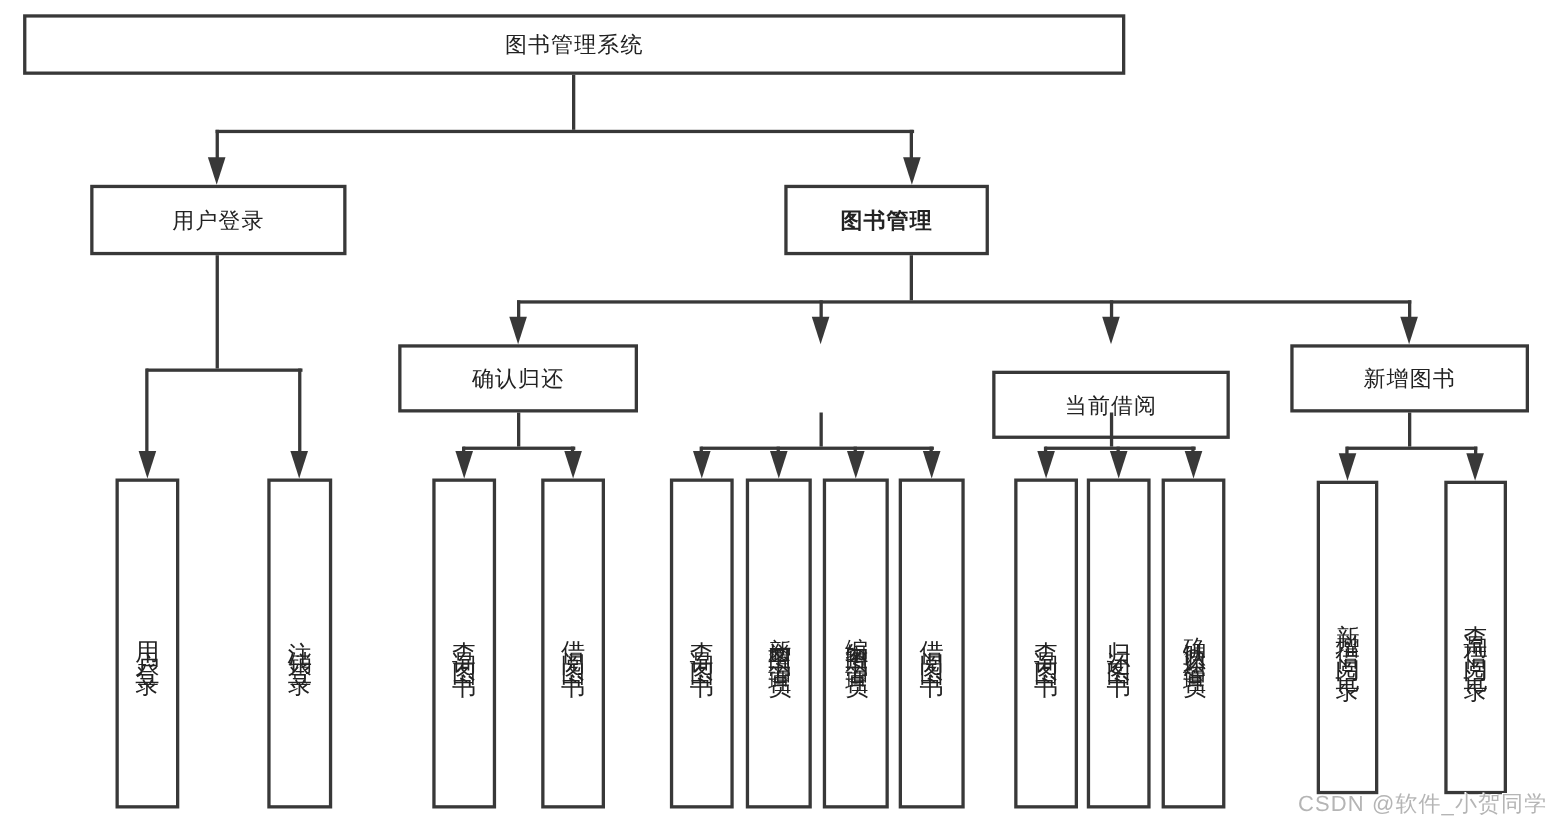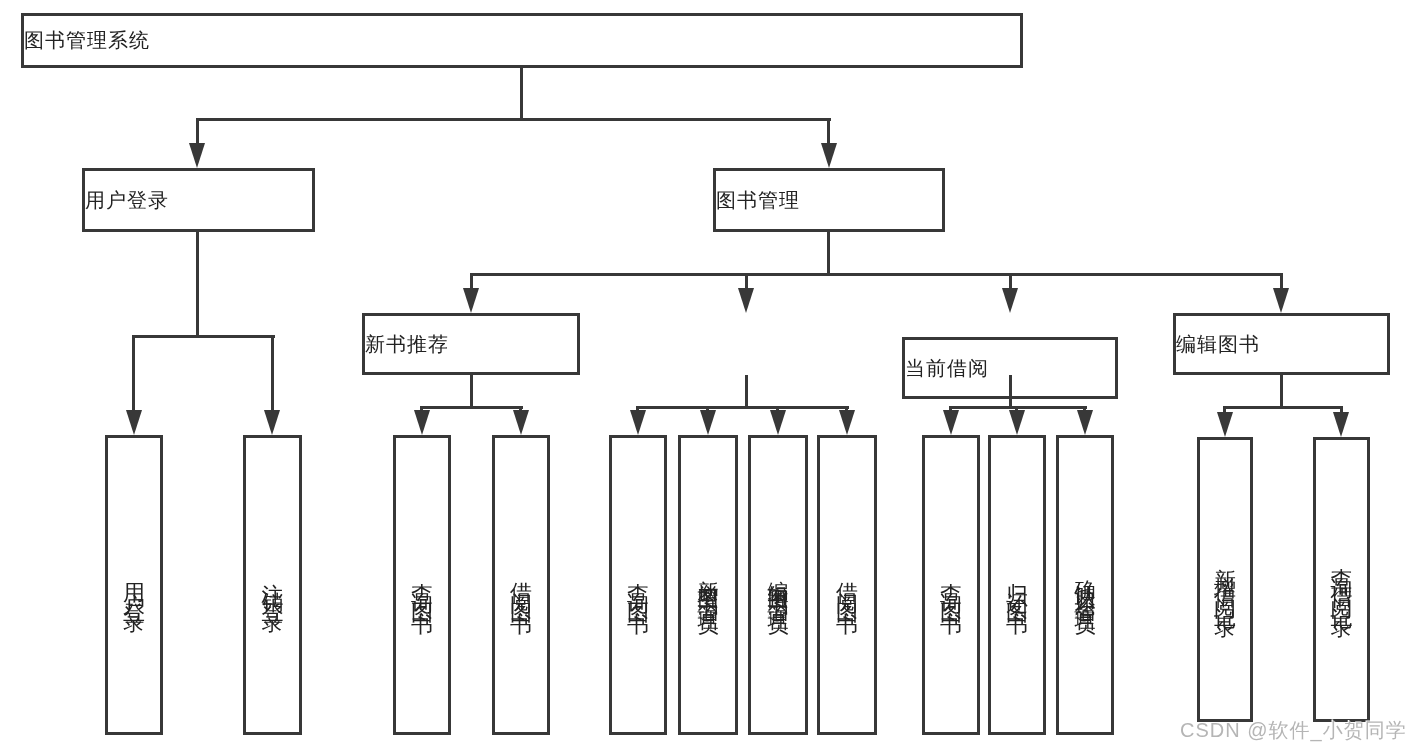--- a/index.html
+++ b/index.html
@@ -20,27 +20,27 @@
     background: var(--background);
     overflow: hidden;
   }
   
   .node {
     position: absolute;
     border: 3px solid var(--line);
     background: #ffffff;
     display: flex;
     align-items: center;
-    justify-content: flex-start;
+    justify-content: center;
     color: var(--text);
   }
   .node.h { font-size: 20px; letter-spacing: 1px; }
   .node.root  { left: 21px;   top: 13px;  width: 1002px; height: 55px; }
   .node.lvl2a { left: 82px;   top: 168px; width: 233px;  height: 64px; }
-  .node.lvl2b { left: 713px;  top: 168px; width: 232px;  height: 64px; }
+  .node.lvl2b { left: 713px;  top: 168px; width: 186px;  height: 64px; font-weight: bold; }
   .node.grp1  { left: 362px;  top: 313px; width: 218px;  height: 62px; }
   .node.grp2  { left: 637px;  top: 313px; width: 219px;  height: 62px; }
   .node.grp3  { left: 902px;  top: 313px; width: 216px;  height: 62px; margin-top: 24px; }
   .node.grp4  { left: 1173px; top: 313px; width: 217px;  height: 62px; }
   .leaf {
     position: absolute;
     top: 435px;
     height: 300px;
     border: 3px solid var(--line);
     background: #ffffff;
@@ -105,27 +105,27 @@
   </div>
 
   <div class="node h lvl2a">
     <span>用户登录</span>
   </div>
   <div class="node h lvl2b">
     <span>图书管理</span>
   </div>
 
   <div class="node h grp1">
-    <span>新书推荐</span>
+    <span>确认归还</span>
   </div>
   <div class="node h grp3">
     <span>当前借阅</span>
   </div>
   <div class="node h grp4">
-    <span>编辑图书</span>
+    <span>新增图书</span>
   </div>
 
   <div class="leaf l-a1">
     <span class="vtext">用户登录</span>
   </div>
   <div class="leaf l-a2">
     <span class="vtext">注销登录</span>
   </div>
 
   <div class="leaf l-b1">

